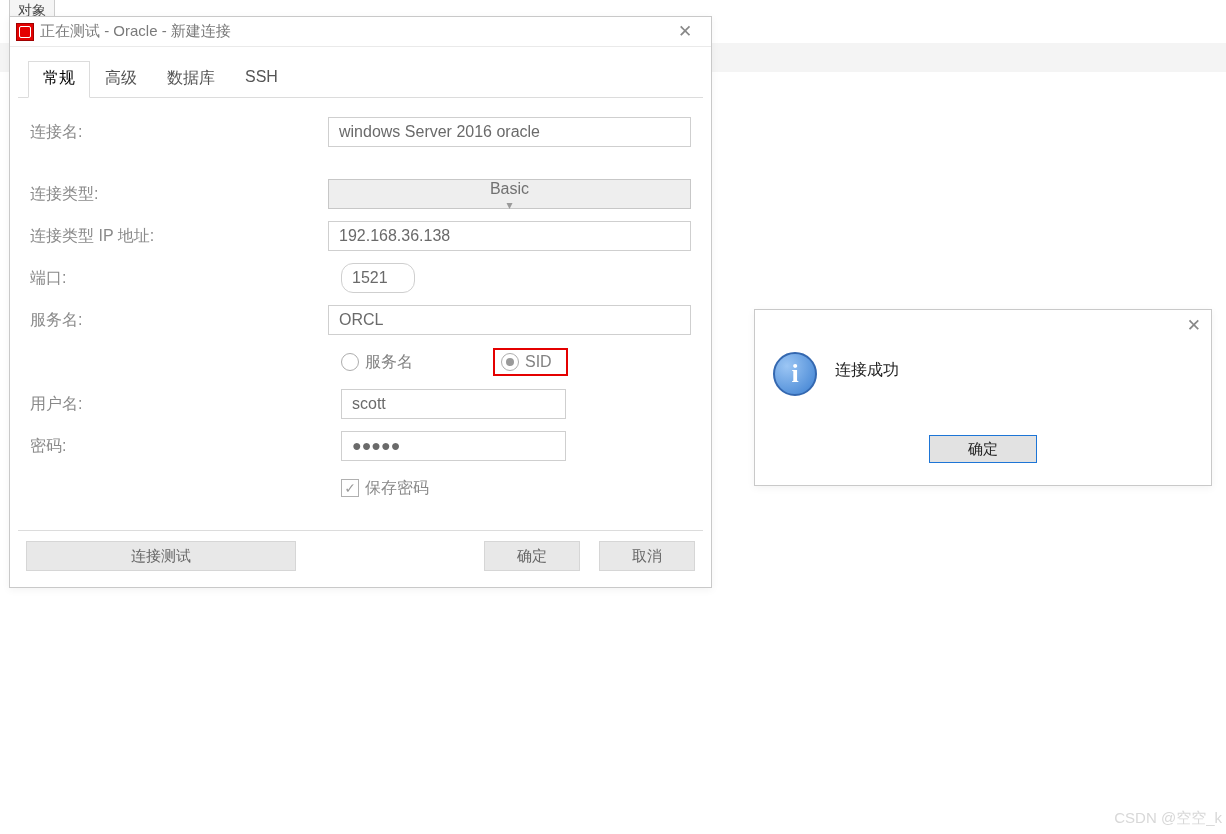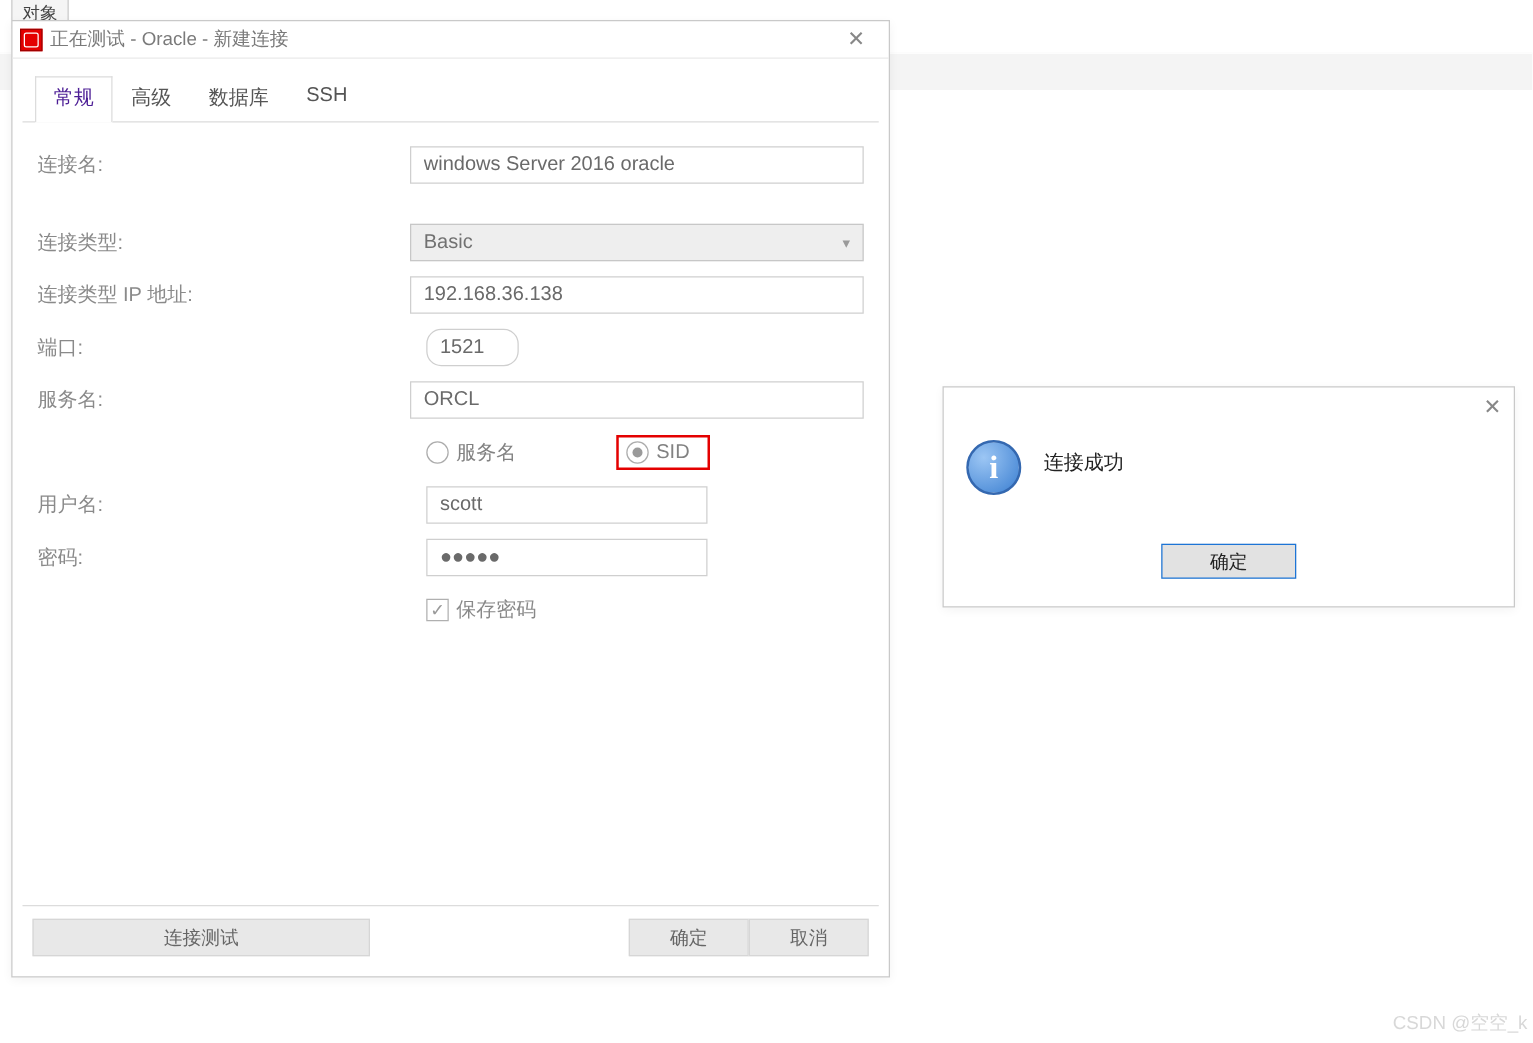--- a/index.html
+++ b/index.html
@@ -34,21 +34,21 @@
       height: 30px;
       background: #f4f4f4;
       border-top: 1px solid #fff;
     }
 
     .main-dialog {
       position: absolute;
       top: 16px;
       left: 9px;
       width: 703px;
-      height: 766px;
+      height: 572px;
       background: #ffffff;
       border: 1px solid #c9c9c9;
       box-shadow: 0 2px 8px rgba(0,0,0,0.05);
       display: flex;
       flex-direction: column;
     }
 
     .titlebar {
       height: 30px;
       display: flex;
@@ -101,21 +101,21 @@
       padding: 6px 14px 8px 14px;
       font-size: 16px;
       color: #555;
       cursor: pointer;
       border: 1px solid transparent;
       margin-bottom: -1px;
     }
     .tab.active {
       border: 1px solid #dcdcdc;
       border-bottom: 1px solid #fff;
-      color: #4c1d95;
+      color: #000000;
       background: #fff;
     }
 
     .form-area {
       flex: 1;
       padding: 18px 12px 0 12px;
       border-bottom: 1px solid #dcdcdc;
       overflow: auto;
     }
 
@@ -158,20 +158,21 @@
       height: 30px;
       border: 1px solid #c7c7c7;
       background: #eeeeee;
       padding: 0 10px;
       font-size: 16px;
       color: #717171;
       display: flex;
       align-items: center;
       justify-content: space-between;
       cursor: pointer;
+      flex-direction: column;
     }
     .caret-down {
       color: #9a9a9a;
       font-size: 12px;
     }
 
     .radio-group {
       display: flex;
       align-items: center;
       gap: 80px;
@@ -221,21 +222,21 @@
       display: flex;
       align-items: center;
       justify-content: center;
       color: #9a9a9a;
       font-size: 14px;
       line-height: 1;
     }
 
     .button-bar {
       display: flex;
-      gap: 0;
+      gap: 19px;
       padding: 10px 8px;
       justify-content: flex-start;
     }
     .btn {
       height: 30px;
       background: #e8e8e8;
       border: 1px solid #d6d6d6;
       color: #666;
       font-size: 15px;
       padding: 0 18px;

